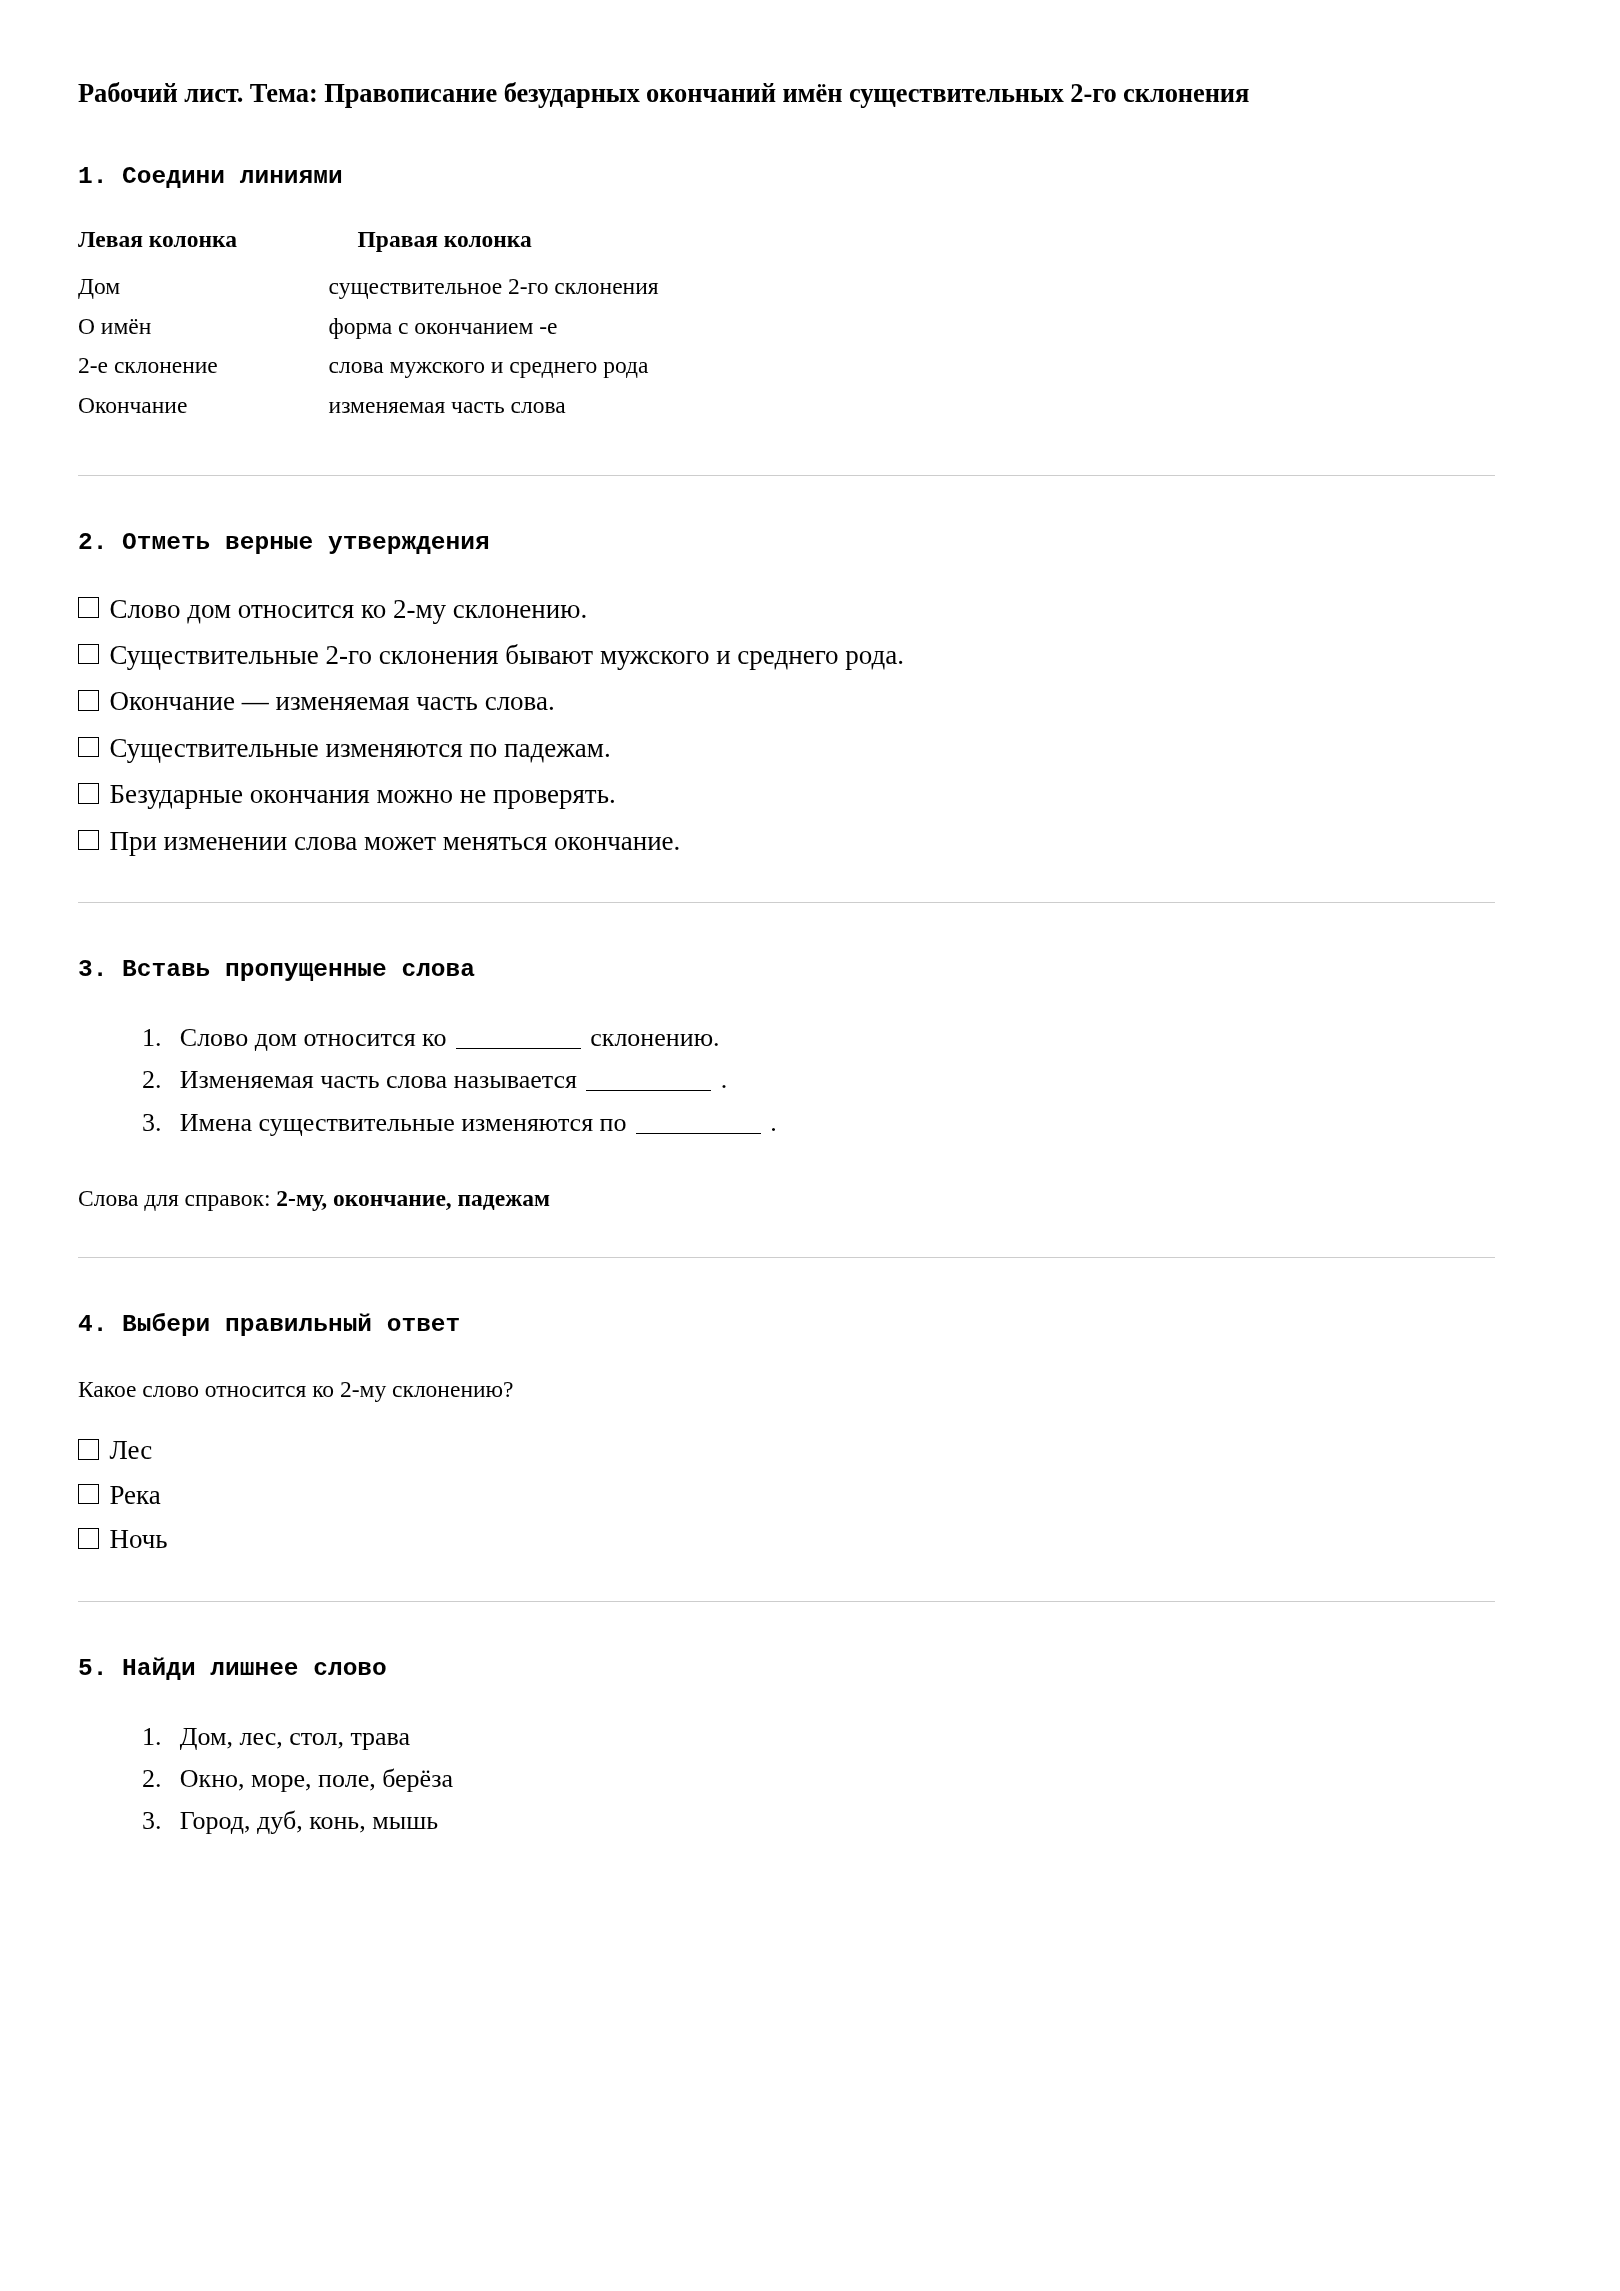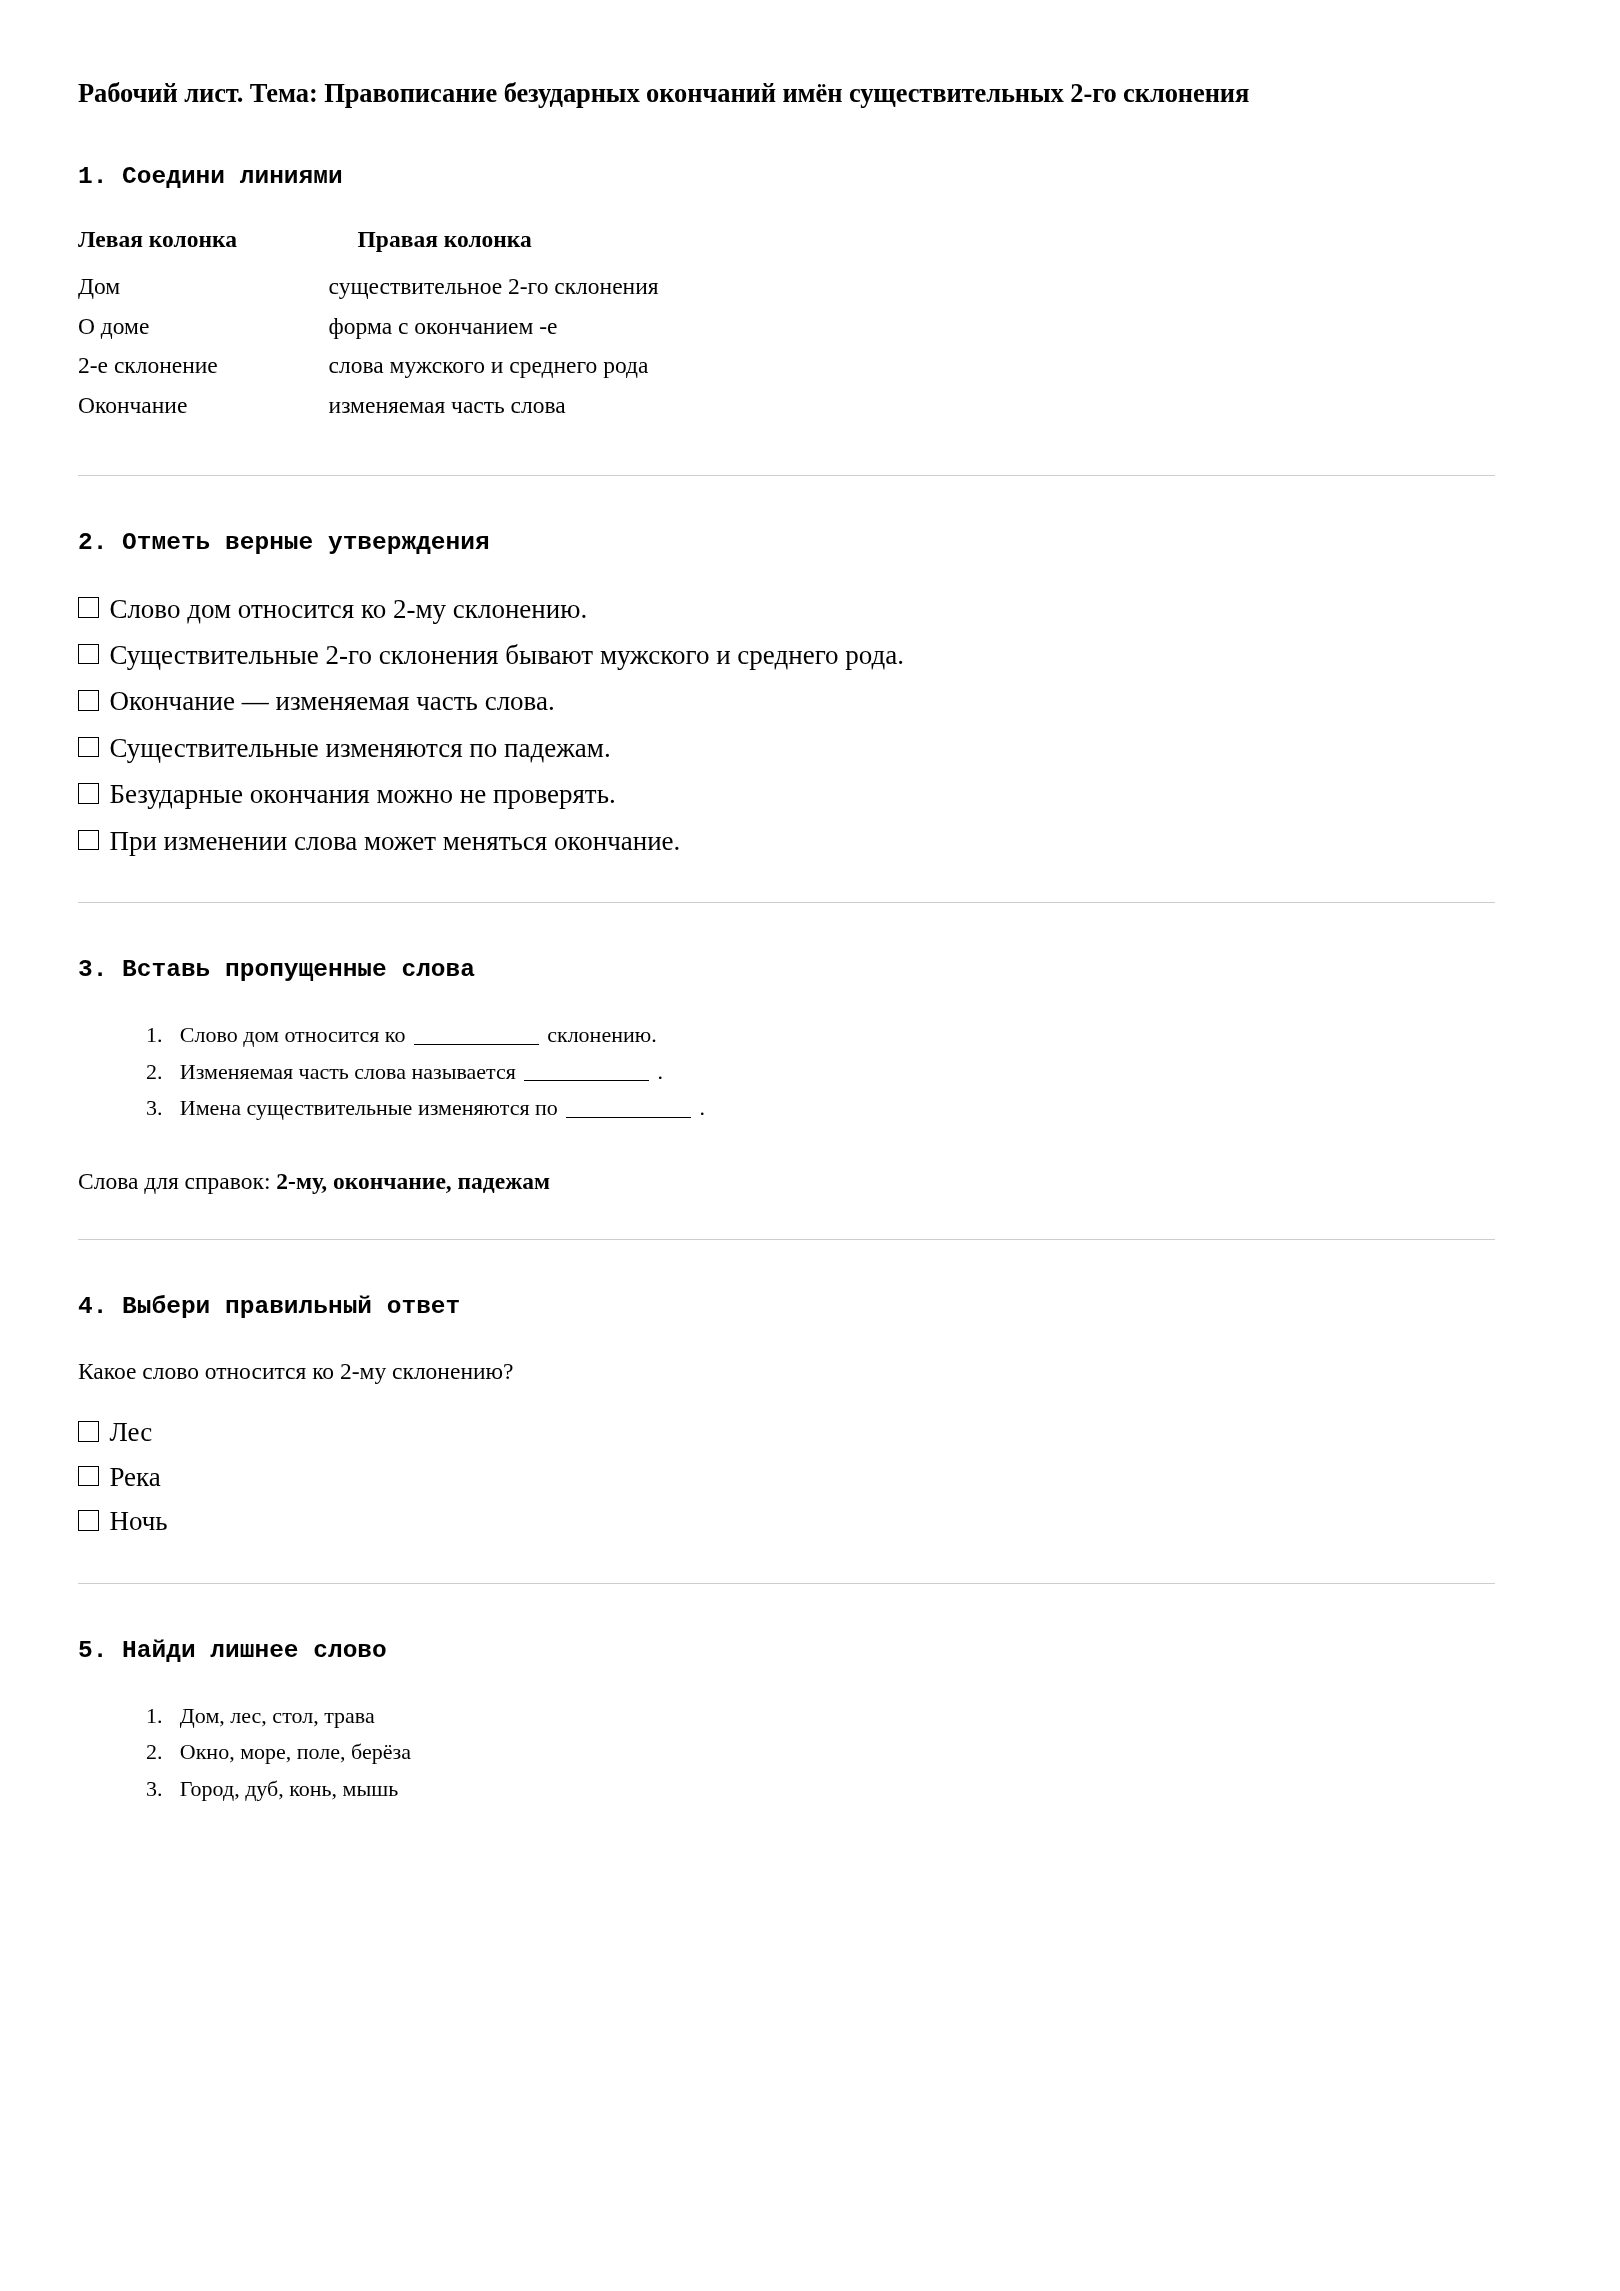--- a/index.html
+++ b/index.html
@@ -88,21 +88,21 @@
     border: 1.6px solid #000;
     margin: 5.9px 10.8px 0 0;
     flex: 0 0 auto;
     background: #fff;
   }
   .check-label { display: inline-block; }
   
   ol.num-list {
     margin: 0;
     padding-left: 90px;
-    font-size: 22px;
+    font-size: 26px;
     line-height: 1.48;
   }
   ol.num-list li {
     margin: 0 0 3.9px 0;
     padding-left: 11.8px;
   }
   .blank {
     display: inline-block;
     border-bottom: 1.6px solid #000;
     width: 125px;
@@ -138,21 +138,21 @@
           <th class="col-left">Левая колонка</th>
           <th class="col-right">Правая колонка</th>
         </tr>
       </thead>
       <tbody>
         <tr>
           <td class="col-left">Дом</td>
           <td>существительное 2-го склонения</td>
         </tr>
         <tr>
-          <td class="col-left">О доме</td>
+          <td class="col-left">О имён</td>
           <td>форма с окончанием -е</td>
         </tr>
         <tr>
           <td class="col-left small-cell">2-е склонение</td>
           <td>слова мужского и среднего рода</td>
         </tr>
         <tr>
           <td class="col-left">Окончание</td>
           <td>изменяемая часть слова</td>
         </tr>

